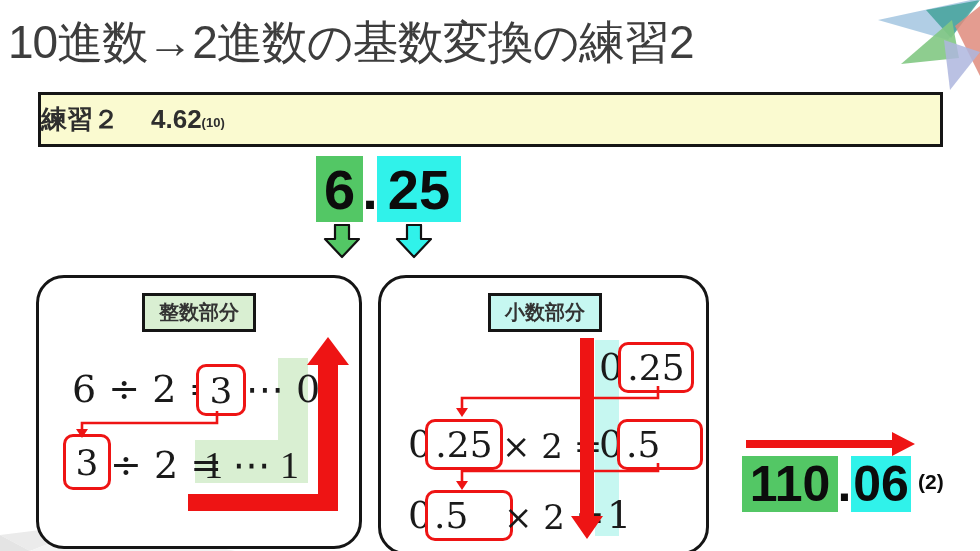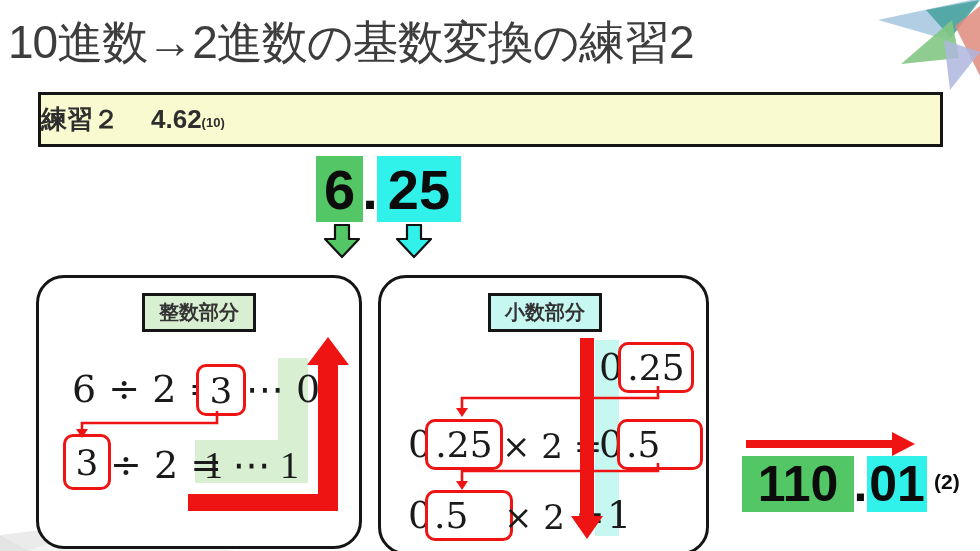--- a/index.html
+++ b/index.html
@@ -41,21 +41,21 @@
   .serif{font-family:"DejaVu Serif","DejaVu Sans",serif;font-size:38px;color:#1a1a1a;
          line-height:1;position:absolute;white-space:nowrap;z-index:2;}
   .serif.small{font-size:34px;}
   .rbox{position:absolute;border:3px solid var(--red);border-radius:10px;background:#fff;
         display:flex;align-items:center;justify-content:center;
         font-family:"DejaVu Serif","DejaVu Sans",serif;font-size:36px;color:#1a1a1a;z-index:2;}
   .hl{position:absolute;z-index:0;}
   .overlay{position:absolute;left:0;top:0;z-index:3;pointer-events:none;}
   
   .ans-num{left:742px;top:456px;height:56px;font-size:50px;}
-  .ans-num .int{width:112px;background:var(--green);}
+  .ans-num .int{width:96px;background:var(--green);}
   .ans-num .dot{width:13px;}
   .ans-num .frac{width:60px;background:var(--cyan);}
   .ans-base{display:flex;align-items:flex-end;padding:0 0 5px 7px;
             font-size:21px;font-weight:bold;color:#222;}
 </style>
 </head>
 <body>
 
 <div class="stage">
 
@@ -155,17 +155,17 @@
       <path d="M199,60 L213,60 L213,238 L222,238 L206,261 L190,238 L199,238 Z" fill="var(--red)"></path>
     </svg>
   </div>
 
   <svg class="abs" style="left:742px;top:428px;z-index:2" width="175" height="32" viewBox="0 0 175 32">
     <path d="M4,12 L150,12 L150,4 L173,16 L150,28 L150,20 L4,20 Z" fill="var(--red)"></path>
   </svg>
   <div class="numrow ans-num">
     <span class="int">110</span>
     <span class="dot">.</span>
-    <span class="frac">01</span>
+    <span class="frac">06</span>
     <span class="ans-base" style="background:none;">(2)</span>
   </div>
 
 </div>
 
 </body></html>

